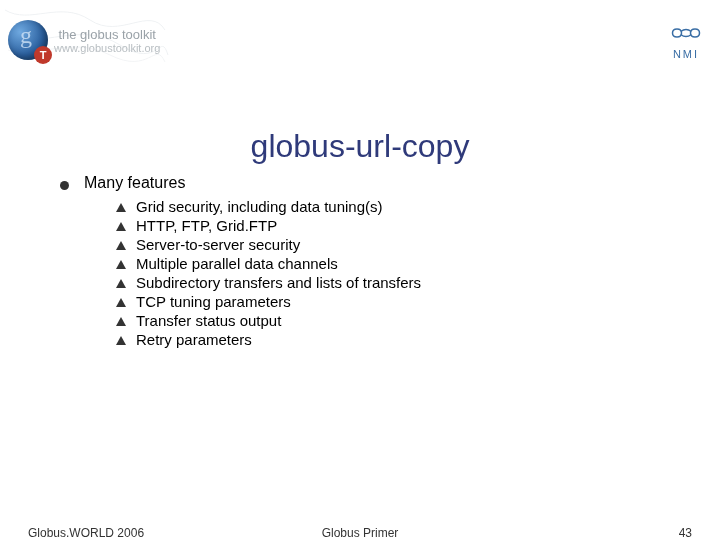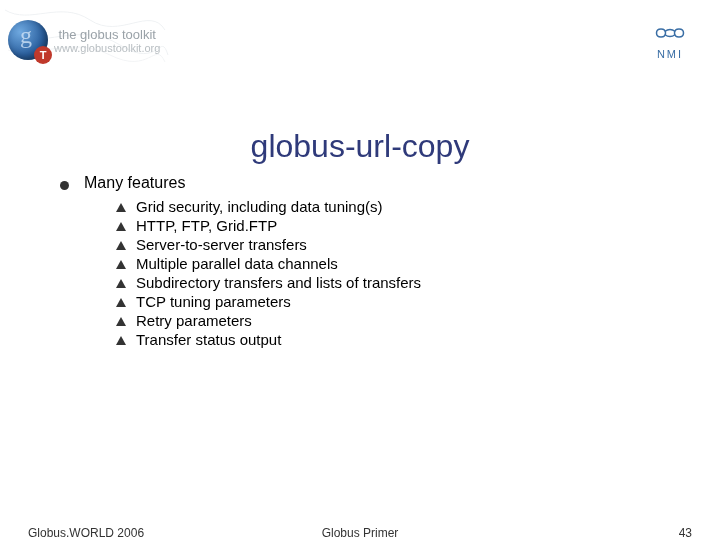--- a/index.html
+++ b/index.html
@@ -72,21 +72,21 @@
     font-weight: normal;
     font-size: 13px;
   }
   .logo-text .url {
     font-size: 11px;
     color: #b8bec2;
   }
   .nmi {
     position: absolute;
     top: 22px;
-    right: 32px;
+    right: 16px;
     text-align: center;
     color: #3a6ea5;
   }
   .nmi-icon svg {
     width: 36px;
     height: 22px;
     stroke: #3a6ea5;
     fill: none;
     stroke-width: 2;
   }
@@ -202,26 +202,26 @@
 
 <div class="title">globus-url-copy</div>
 
 <div class="content">
   <ul class="l1">
     <li class="l1-gap">
       <span>Many features</span>
       <ul class="l2">
         <li><span>Grid security, including data tuning(s)</span></li>
         <li><span>HTTP, FTP, Grid.FTP</span></li>
-        <li><span>Server-to-server transfers</span></li>
+        <li><span>Server-to-server security</span></li>
         <li><span>Multiple parallel data channels</span></li>
         <li><span>Subdirectory transfers and lists of transfers</span></li>
         <li><span>TCP tuning parameters</span></li>
+        <li><span>Transfer status output</span></li>
         <li><span>Retry parameters</span></li>
-        <li><span>Transfer status output</span></li>
       </ul>
     </li>
   </ul>
 </div>
 
 <div class="footer">
   <span class="fl">Globus.WORLD 2006</span>
   <span class="fc">Globus Primer</span>
   <span class="fr">43</span>
 </div>

